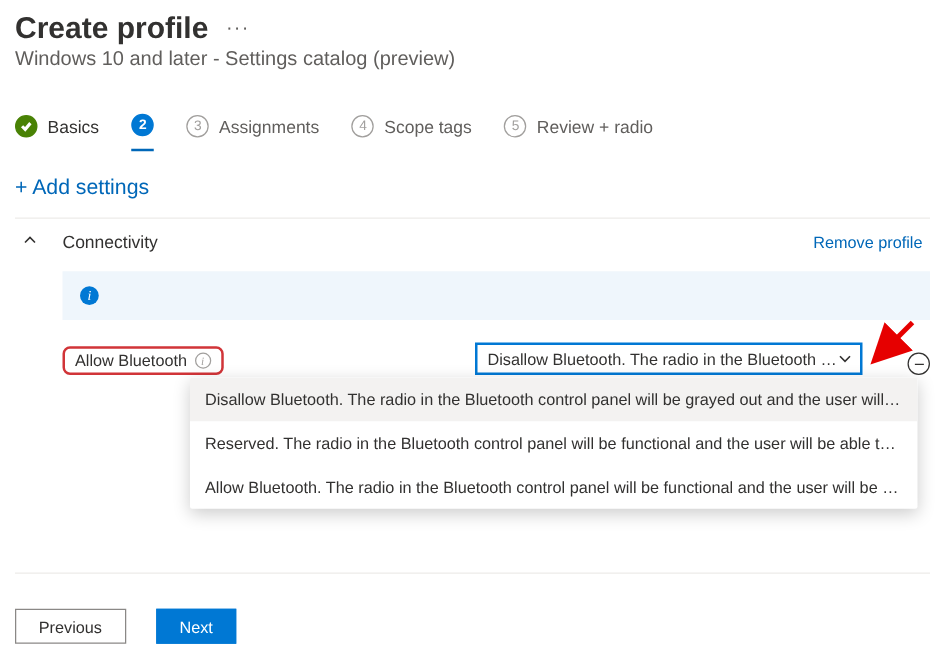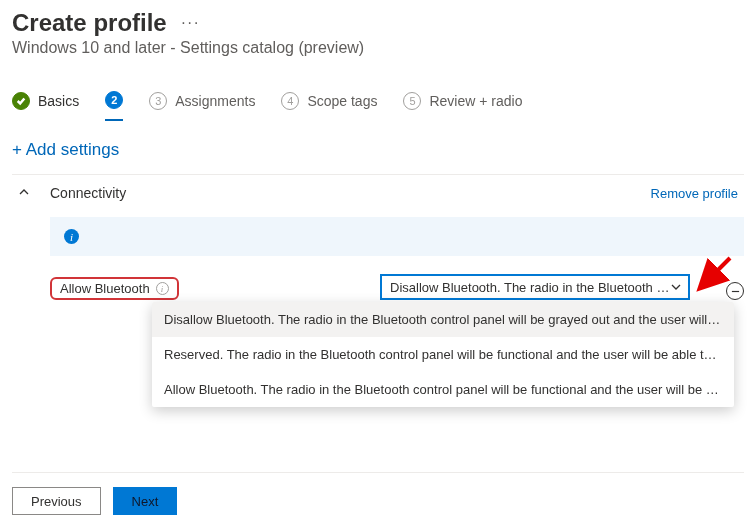--- a/index.html
+++ b/index.html
@@ -53,23 +53,23 @@
   .remove-setting{width:18px;height:18px;border:1px solid var(--text);border-radius:50%;display:flex;align-items:center;justify-content:center;margin-left:8px;cursor:pointer}
   .remove-setting svg{width:9px;height:9px}
 
   .dropdown{position:absolute;left:102px;right:10px;top:28px;background:#fff;box-shadow:0 4px 14px rgba(0,0,0,.2);border-radius:2px;overflow:hidden;z-index:5}
   .opt{padding:10px 12px;font-size:13px;color:var(--text);white-space:nowrap;overflow:hidden;text-overflow:ellipsis;cursor:pointer}
   .opt.sel{background:#f3f2f1}
 
   .arrow{position:absolute;pointer-events:none}
   .arrow svg{overflow:visible}
 
-  .footer{position:absolute;left:12px;right:12px;bottom:10px;border-top:1px solid var(--line);padding-top:14px;display:flex;gap:12px}
+  .footer{position:absolute;left:12px;right:12px;bottom:10px;border-top:1px solid var(--line);padding-top:28px;display:flex;gap:24px}
   .btn{height:28px;padding:0 18px;font-size:13px;border:1px solid #8a8886;background:#fff;color:var(--text);cursor:pointer}
-  .btn.primary{background:var(--blue2);border-color:var(--blue2);color:#0f172a}
+  .btn.primary{background:var(--blue2);border-color:var(--blue2);color:#ffffff}
 </style>
 </head>
 <body>
 
 <div class="hdr">
   <div class="title-row">
     <div class="title">Create profile</div>
     <div class="more">···</div>
   </div>
   <div class="subtitle">Windows 10 and later - Settings catalog (preview)</div>

